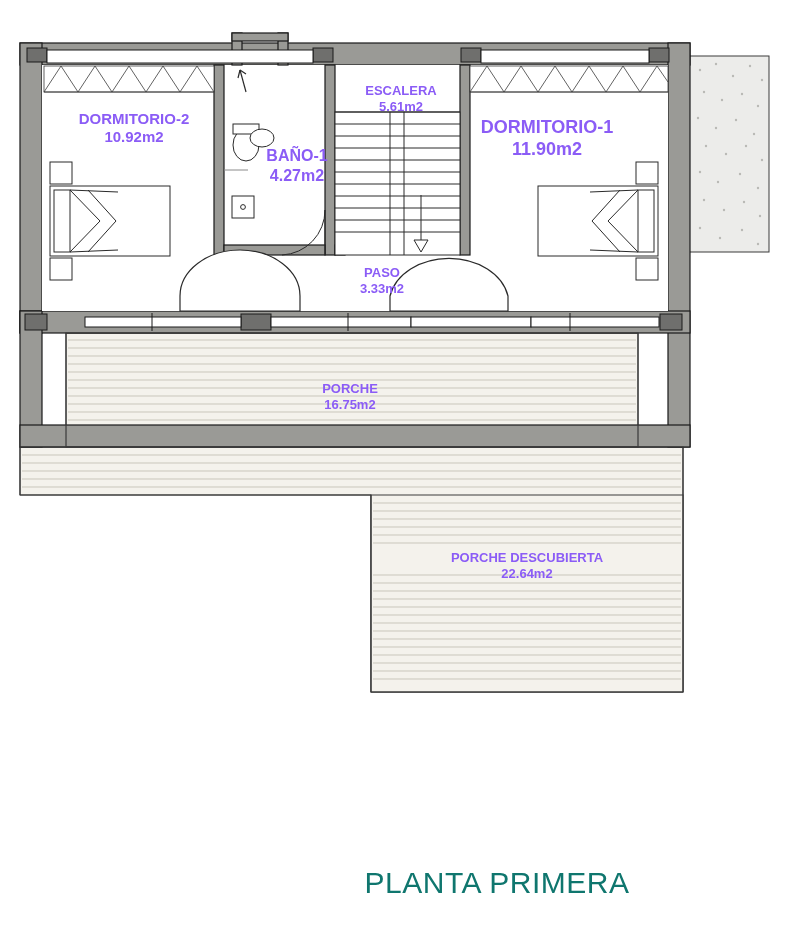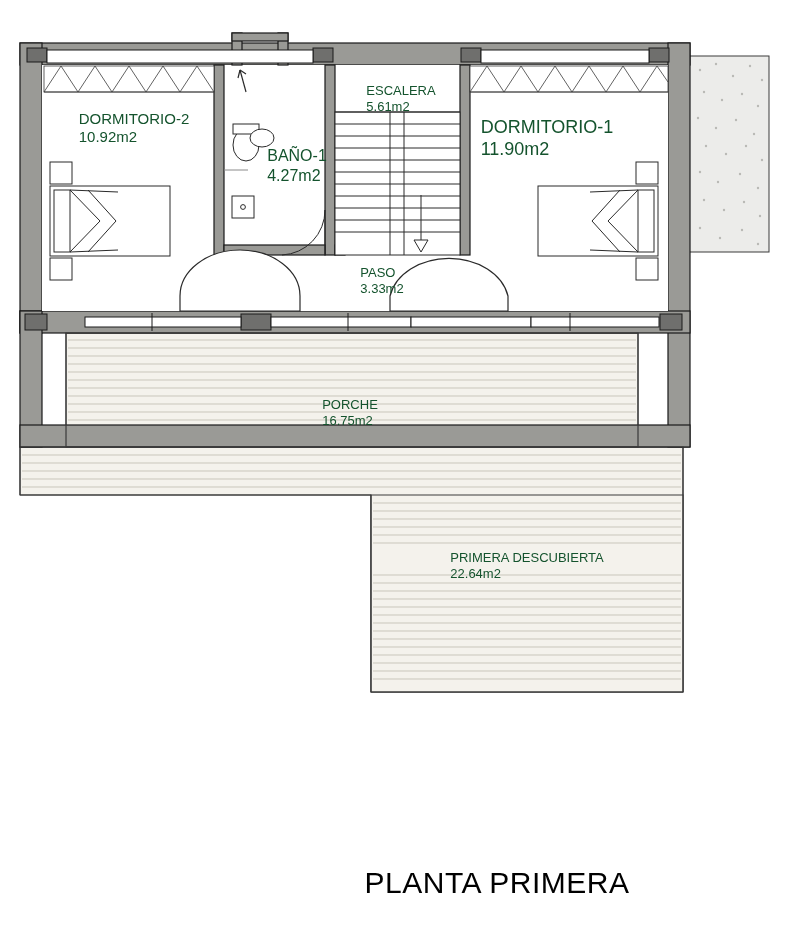--- a/index.html
+++ b/index.html
@@ -15,32 +15,34 @@
     overflow: hidden;
   }
   #plan {
     position: absolute;
     left: 0; top: 0;
     width: 800px;
     height: 930px;
   }
   .room-label {
     position: absolute;
-    color: #14532d;
+    text-align: center;
+    color: #8b5cf6;
     font-family: "Liberation Sans", sans-serif;
     line-height: 1.22;
     white-space: nowrap;
     transform: translateX(-50%);
     pointer-events: none;
+    font-weight: bold;
   }
   .room-label .name { display: block; }
   .room-label .area { display: block; }
   .plan-title {
     position: absolute;
-    color: #000000;
+    color: #0f766e;
     font-family: "Liberation Sans", sans-serif;
     letter-spacing: 0.5px;
     white-space: nowrap;
     transform: translateX(-50%);
   }
 </style>
 </head>
 <body>
 
 <svg id="plan" viewBox="0 0 800 930" xmlns="http://www.w3.org/2000/svg">
@@ -305,23 +307,23 @@
 <div class="room-label" style="left:547px; top:117px; font-size:18px;">
   <span class="name">DORMITORIO-1</span>
   <span class="area">11.90m2</span>
 </div>
 
 <div class="room-label" style="left:350px; top:265px; font-size:13px;margin-left:32px;">
   <span class="name">PASO</span>
   <span class="area">3.33m2</span>
 </div>
 
-<div class="room-label" style="left:350px; top:381px; font-size:13px;margin-top:16px;">
+<div class="room-label" style="left:350px; top:381px; font-size:13px;">
   <span class="name">PORCHE</span>
   <span class="area">16.75m2</span>
 </div>
 
 <div class="room-label" style="left:527px; top:550px; font-size:13px;">
-  <span class="name">PRIMERA DESCUBIERTA</span>
+  <span class="name">PORCHE DESCUBIERTA</span>
   <span class="area">22.64m2</span>
 </div>
 
 <div class="plan-title" style="left:497px; top:866px; font-size:30px;">PLANTA PRIMERA</div>
 
 </body></html>

